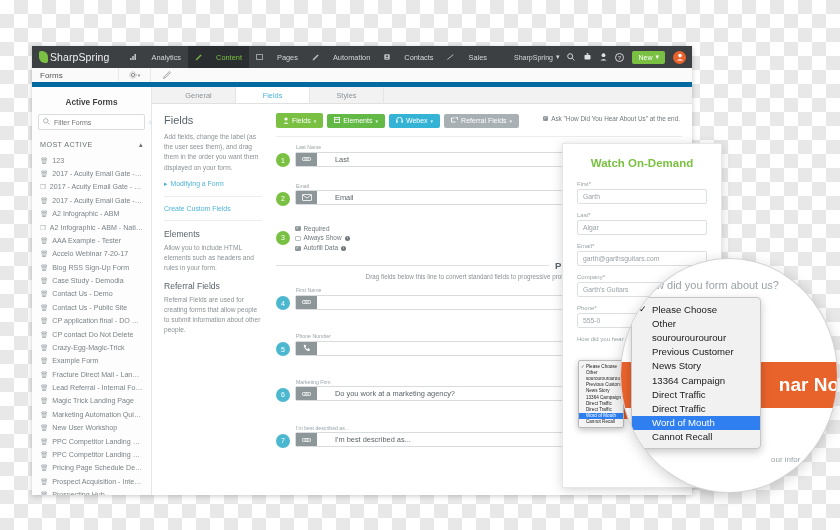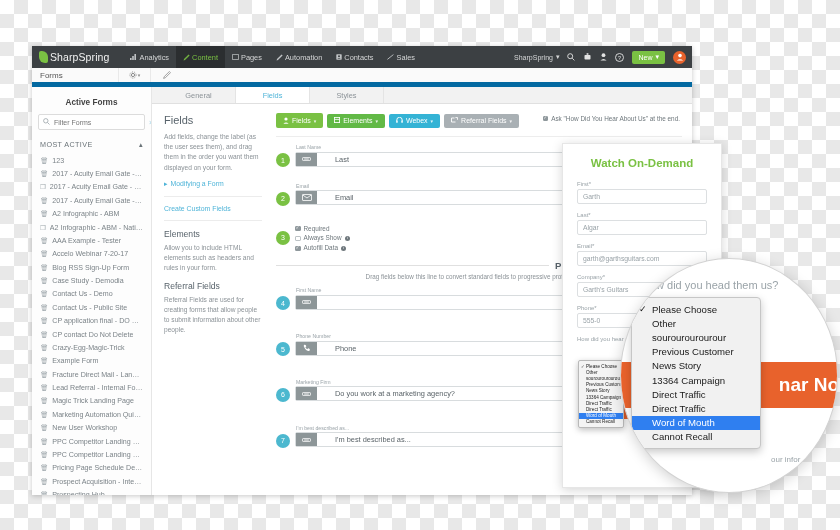--- a/index.html
+++ b/index.html
@@ -43,21 +43,21 @@
   .logo-mark {
     width: 9px; height: 12px;
     background: #7ac143;
     border-radius: 2px 6px 2px 6px;
   }
   .logo-text {
     color: #f2f2f2; font-size: 10.5px; letter-spacing: .1px;
   }
   .nav-items { display: flex; align-items: center; height: 100%; }
   .nav-item {
-    display: flex; align-items: center; gap: 2px;
+    display: flex; align-items: center; gap: 14px;
     height: 100%; padding: 0 7px;
     color: #d5d6d7; font-size: 7.4px; white-space: nowrap;
     cursor: pointer;
   }
   .nav-item.active { background: #2b2e30; color: #7ac143; }
   .nav-ico { font-size: 6.5px; opacity: .9; display: inline-block; }
   .nav-ico svg { display:block; }
 
   .topnav-right {
     margin-left: auto; display: flex; align-items: center;
@@ -818,21 +818,20 @@
           <div class="frow">
             <div class="fnum teal">5</div>
             <div class="fmid">
               <div class="flabel">Phone Number</div>
               <div class="finput-wrap">
                 <div class="fhandle">
                   <svg width="8" height="8" viewBox="0 0 8 8">
                       <path d="M1.4 0.8 q1.1-0.4 1.6 0.8 l0.3 0.9 -0.9 0.7 q0.6 1.4 2 2 l0.7-0.9 0.9 0.3 q1.2 0.5 0.8 1.6 -0.3 0.8-1.4 0.7 Q2.3 6.4 0.8 2.2 0.6 1.1 1.4 0.8z" fill="#fff"></path>
                     </svg>
                 </div>
-                <div class="fval">Phone</div>
               </div>
             </div>
             <div class="fopts">
               <div class="opt">
                   <span class="cb on"></span>
                   <span>Required</span>
                 </div>
               <div class="opt">
                   <span class="cb"></span>
                   <span>Always Show</span>
@@ -953,21 +952,21 @@
   <li>Direct Traffic</li>
   <li>Direct Traffic</li>
   <li class="sel">Word of Mouth</li>
   <li>Cannot Recall</li>
 </ul>
 
 <div class="cta">nar No</div>
 <div class="cta-sub">our inform</div>
 
 <div class="lens">
-  <div class="lens-title">How did you head them us?</div>
+  <div class="lens-title">How did you form about us?</div>
   <div class="lens-cta">nar No</div>
   <div class="lens-sub">our infor</div>
 
   <ul class="lens-menu">
     <li class="checked">Please Choose</li>
     <li>Other</li>
     <li>sourourourourour</li>
     <li>Previous Customer</li>
     <li>News Story</li>
     <li>13364 Campaign</li>

